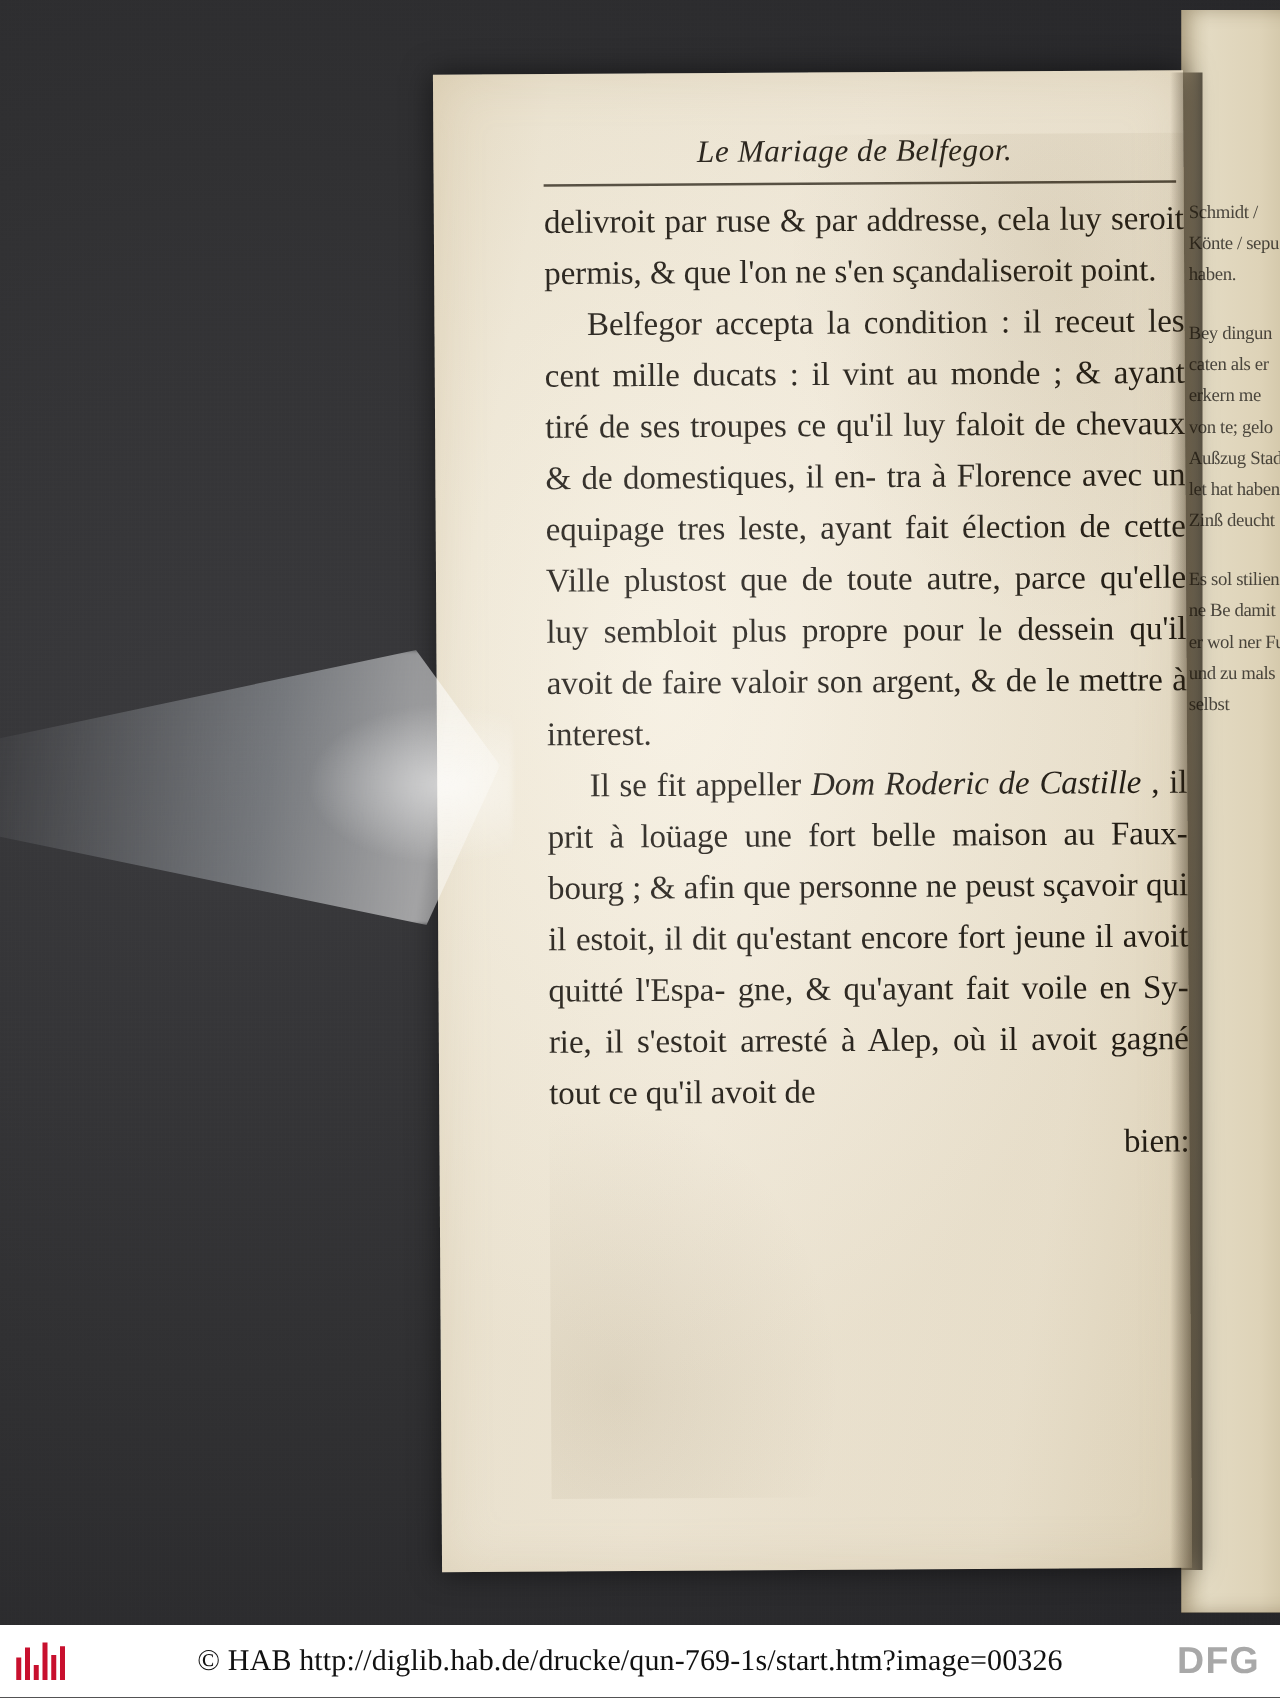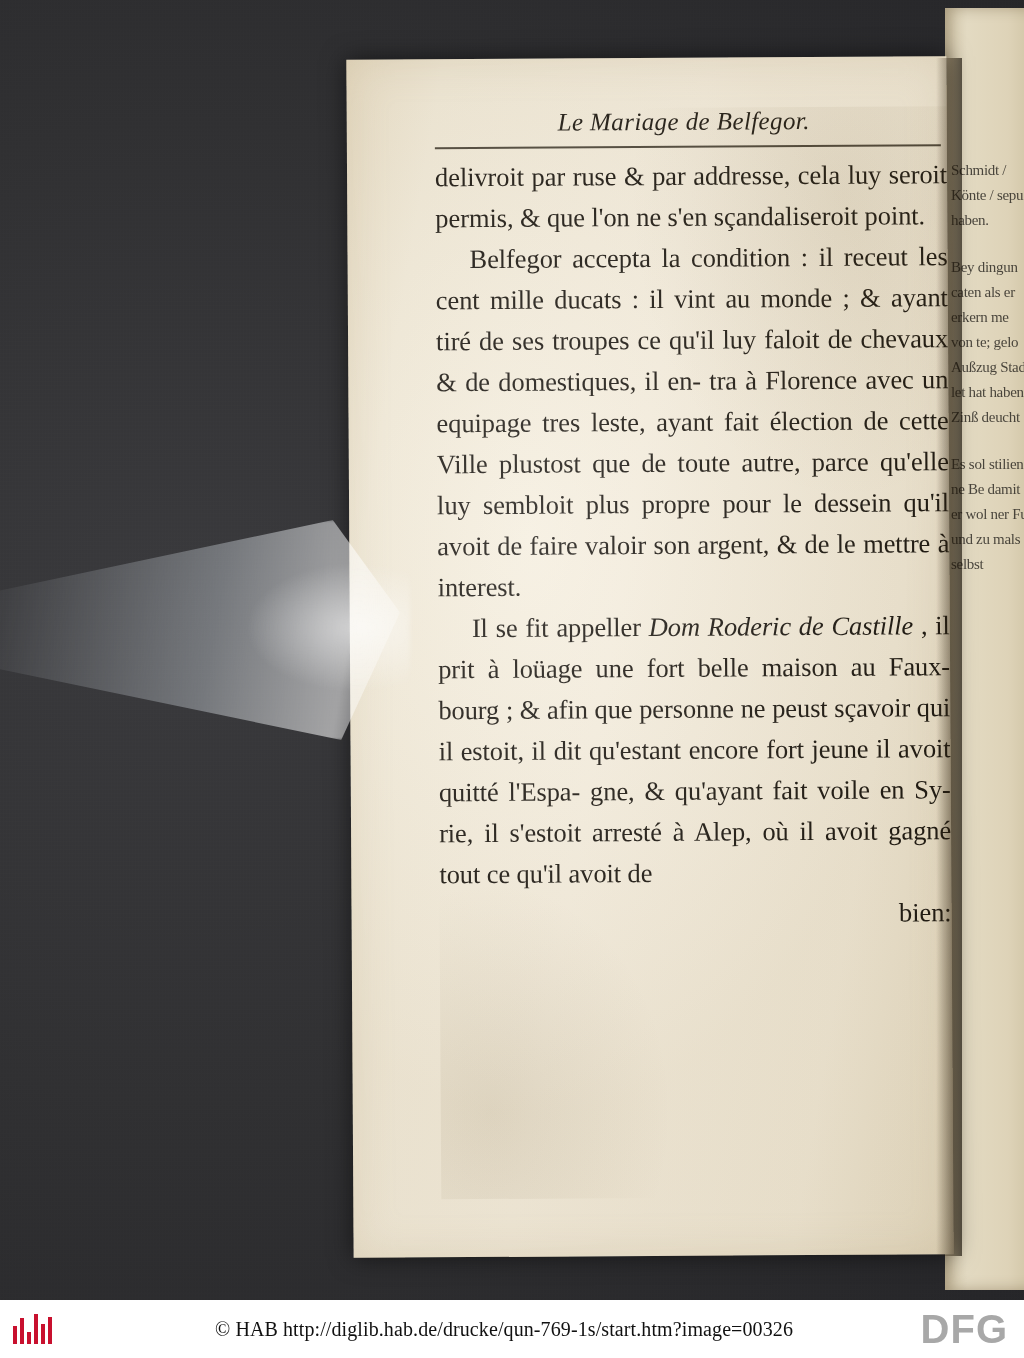--- a/index.html
+++ b/index.html
@@ -196,32 +196,32 @@
   .bars i:nth-child(1){height:18px}
   .bars i:nth-child(2){height:26px}
   .bars i:nth-child(3){height:12px}
   .bars i:nth-child(4){height:30px}
   .bars i:nth-child(5){height:20px}
   .bars i:nth-child(6){height:27px}
   .footer-credit {
     flex: 1;
     text-align: center;
     font-family: "Liberation Serif", serif;
-    font-size: 20px;
+    font-size: 24px;
     color: #111;
     letter-spacing: 0.1px;
     padding-right: 80px;
   }
   .footer-dfg {
     position: absolute;
     right: 16px;
     top: 50%;
     transform: translateY(-50%);
     font-family: "Liberation Sans", sans-serif;
-    font-size: 40px;
+    font-size: 30px;
     font-weight: bold;
     color: #a8a8a8;
     letter-spacing: 1px;
   }
 </style>
 </head>
 <body>
 
 <div class="viewer">
 

